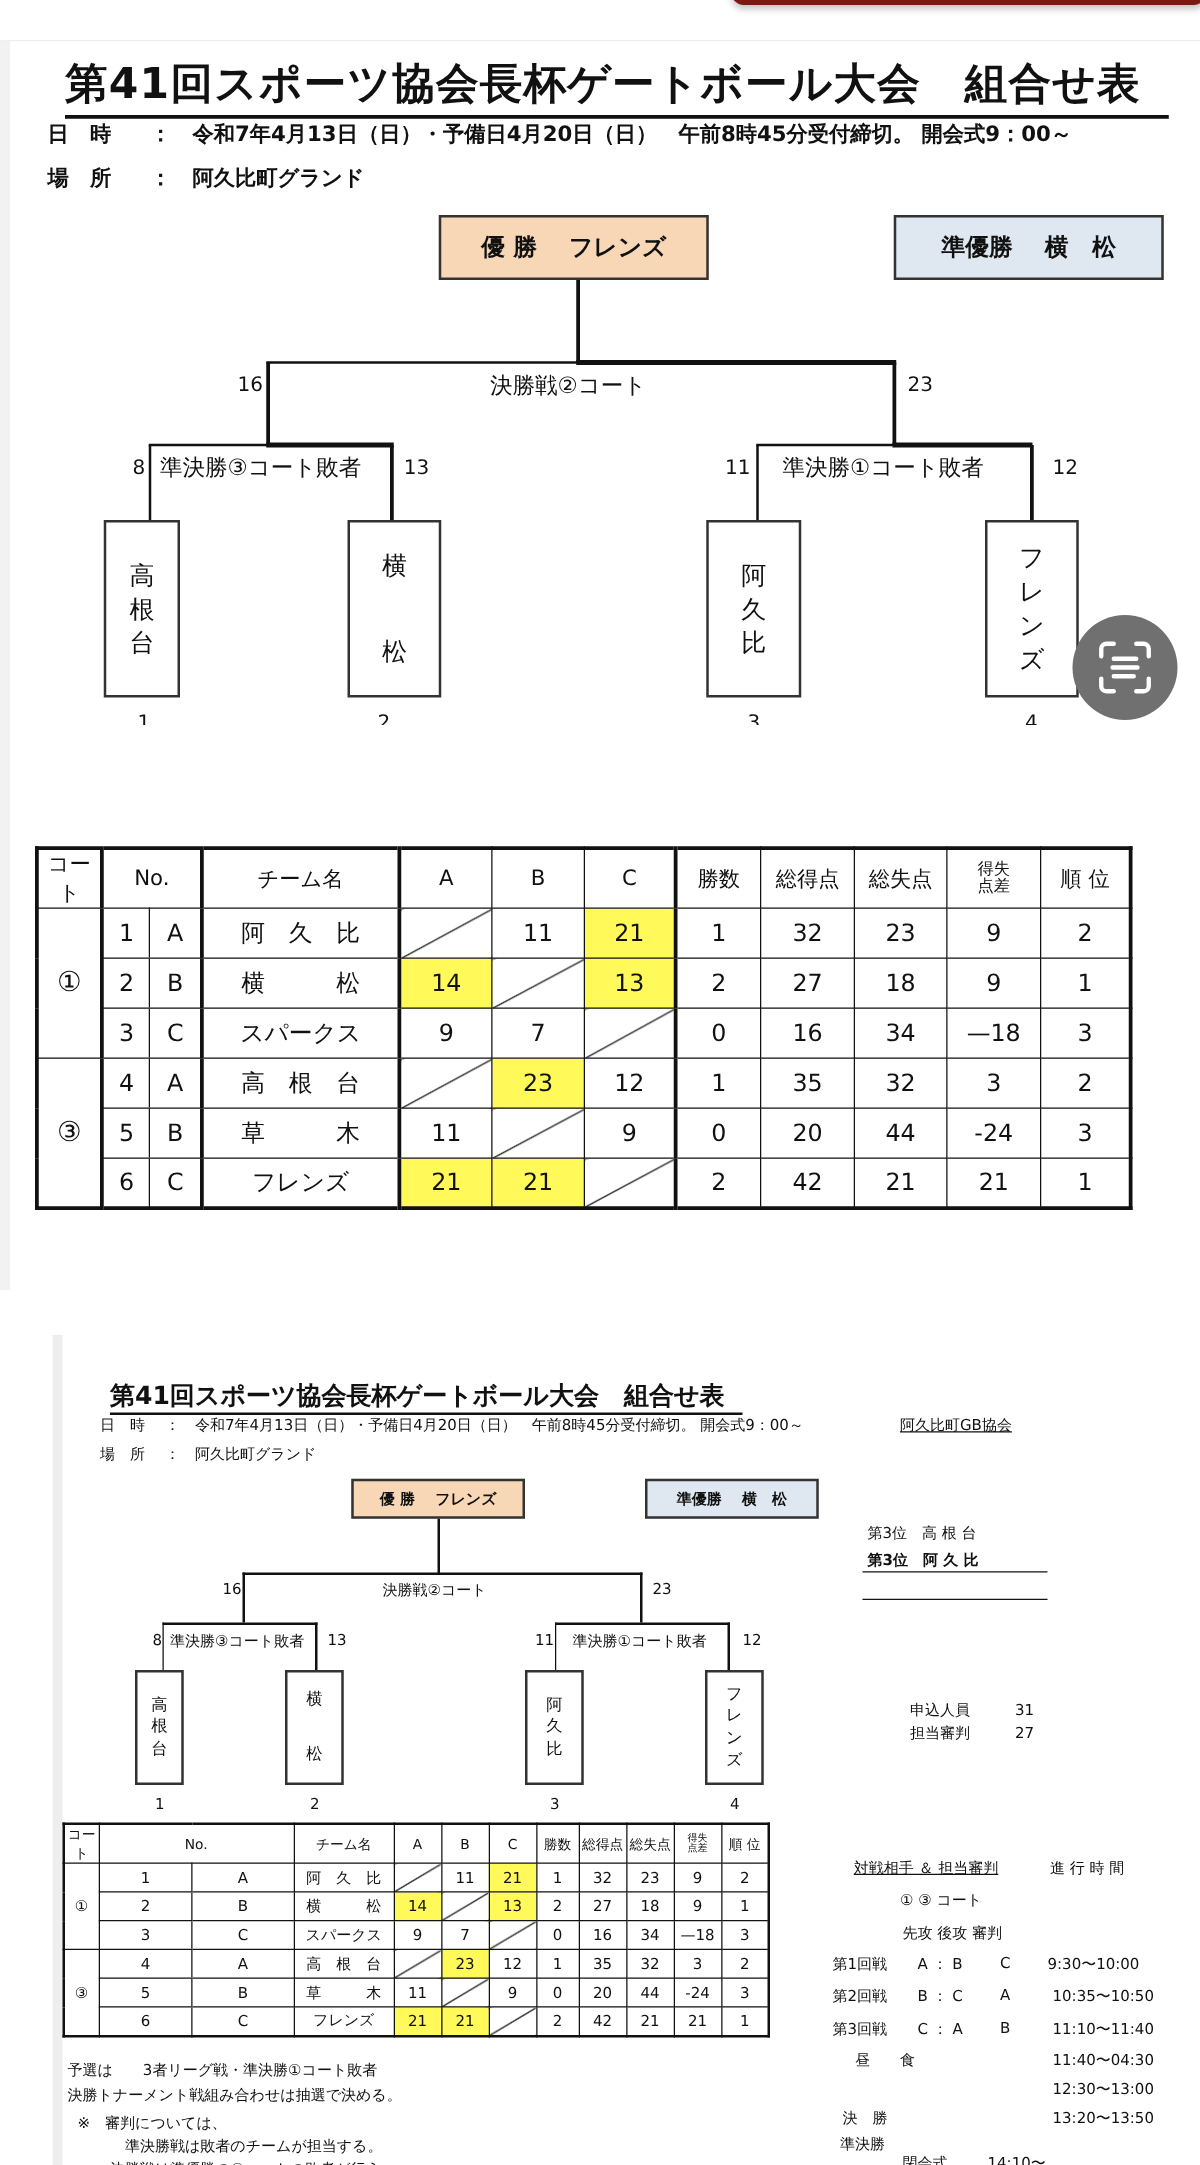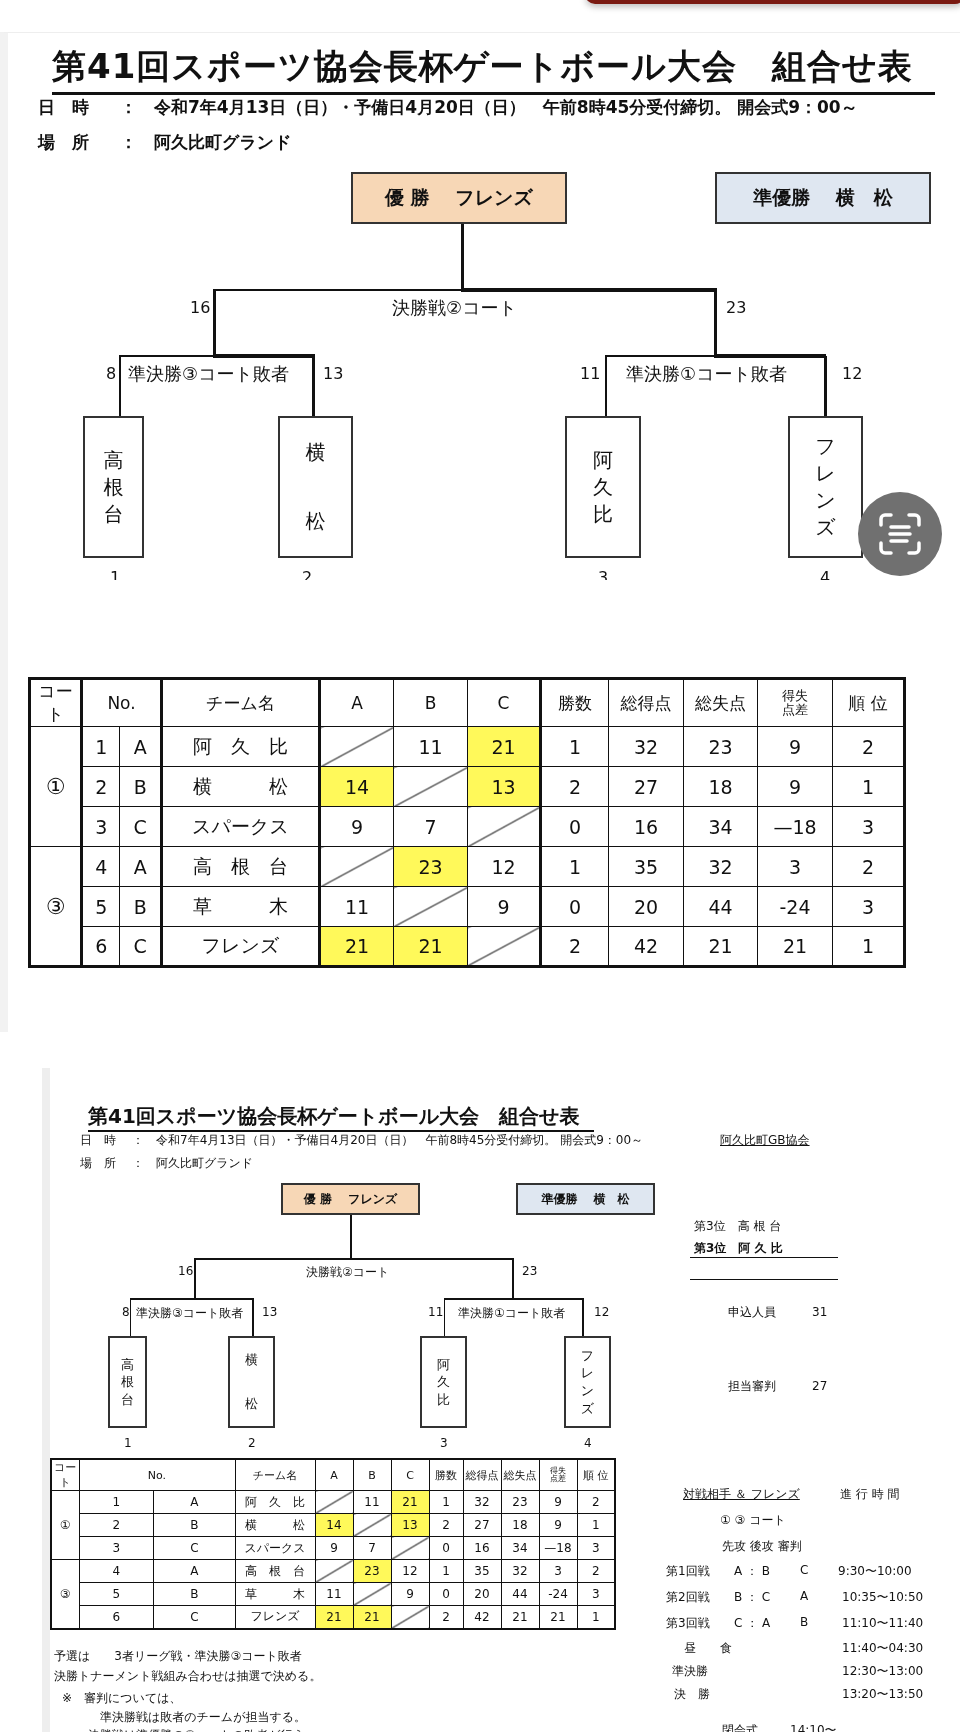--- a/index.html
+++ b/index.html
@@ -248,21 +248,21 @@
   </div>
 <div class="abs s" style="left:124px;top:1436px">1</div>
 <div class="abs s" style="left:248px;top:1436px">2</div>
 <div class="abs s" style="left:440px;top:1436px">3</div>
 <div class="abs s" style="left:584px;top:1436px">4</div>
 
 <div class="abs s" style="left:694px;top:1240px;font-weight:bold"><span>第3位</span>　<span>阿 久 比</span></div>
 <div class="abs line" style="left:690px;top:1257px;width:148px;height:1px"></div>
 <div class="abs s" style="left:694px;top:1218px;font-weight:normal"><span>第3位</span>　<span>高 根 台</span></div>
 <div class="abs line" style="left:690px;top:1279px;width:148px;height:1px"></div>
-<div class="abs s" style="left:728px;top:1304px"><span>申込人員</span>　　　<span>31</span></div>
+<div class="abs s" style="left:728px;top:1360px"><span>申込人員</span>　　　<span>31</span></div>
 <div class="abs s" style="left:728px;top:1378px"><span>担当審判</span>　　　<span>27</span></div>
 
 <table class="res" style="left:50px;top:1458px;width:566px;border:2px solid #111;font-size:12px">
   <tbody>
       <tr style="height:24px;font-size:11px">
     <th style="width:28px">コート</th>
         <th colspan="2" style="width:36px">No.</th>
         <th style="width:80px">チーム名</th>
     <th style="width:38px">A</th>
         <th style="width:38px">B</th>
@@ -349,44 +349,44 @@
         <td class="diag"></td>
         <td>2</td>
         <td>42</td>
         <td>21</td>
         <td>21</td>
         <td>1</td>
       </tr>
 </tbody>
   </table>
 
-<div class="abs s" style="left:54px;top:1648px">予選は　　3者リーグ戦・準決勝③コート敗者</div>
+<div class="abs s" style="left:54px;top:1648px">予選は　　3者リーグ戦・準決勝①コート敗者</div>
 <div class="abs s" style="left:54px;top:1668px">決勝トナーメント戦組み合わせは抽選で決める。</div>
 <div class="abs s" style="left:62px;top:1690px">※　審判については、</div>
 <div class="abs s" style="left:100px;top:1709px">準決勝戦は敗者のチームが担当する。</div>
 <div class="abs s" style="left:88px;top:1727px">決勝戦は準優勝の①コートの敗者が行う</div>
 
-<div class="abs s" style="left:683px;top:1486px;text-decoration:underline">対戦相手 ＆ フレンズ</div>
+<div class="abs s" style="left:683px;top:1486px;text-decoration:underline">対戦相手 ＆ 担当審判</div>
 <div class="abs s" style="left:840px;top:1486px">進 行 時 間</div>
 <div class="abs s" style="left:720px;top:1512px">① ③ コート</div>
 <div class="abs s" style="left:722px;top:1538px">先攻 後攻 審判</div>
 <div>
   <div class="abs s" style="left:666px;top:1563px">第1回戦</div>
     <div class="abs s" style="left:734px;top:1563px">A ： B</div>
     <div class="abs s" style="left:800px;top:1563px">C</div>
     <div class="abs s" style="left:838px;top:1563px">9:30〜10:00</div>
   <div class="abs s" style="left:666px;top:1589px">第2回戦</div>
     <div class="abs s" style="left:734px;top:1589px">B ： C</div>
     <div class="abs s" style="left:800px;top:1589px">A</div>
     <div class="abs s" style="left:842px;top:1589px">10:35〜10:50</div>
   <div class="abs s" style="left:666px;top:1615px">第3回戦</div>
     <div class="abs s" style="left:734px;top:1615px">C ： A</div>
     <div class="abs s" style="left:800px;top:1615px">B</div>
     <div class="abs s" style="left:842px;top:1615px">11:10〜11:40</div>
   <div class="abs s" style="left:684px;top:1640px">昼　　食</div>
     <div class="abs s" style="left:842px;top:1640px">11:40〜04:30</div>
-  <div class="abs s" style="left:672px;top:1663px">準決勝</div>
+  <div class="abs s" style="left:672px;top:1707px">準決勝</div>
     <div class="abs s" style="left:842px;top:1663px">12:30〜13:00</div>
   <div class="abs s" style="left:674px;top:1686px">決　勝</div>
     <div class="abs s" style="left:842px;top:1686px">13:20〜13:50</div>
   <div class="abs s" style="left:722px;top:1722px">閉会式</div>
     <div class="abs s" style="left:790px;top:1722px">14:10〜</div>
 </div>
 
 </body></html>

